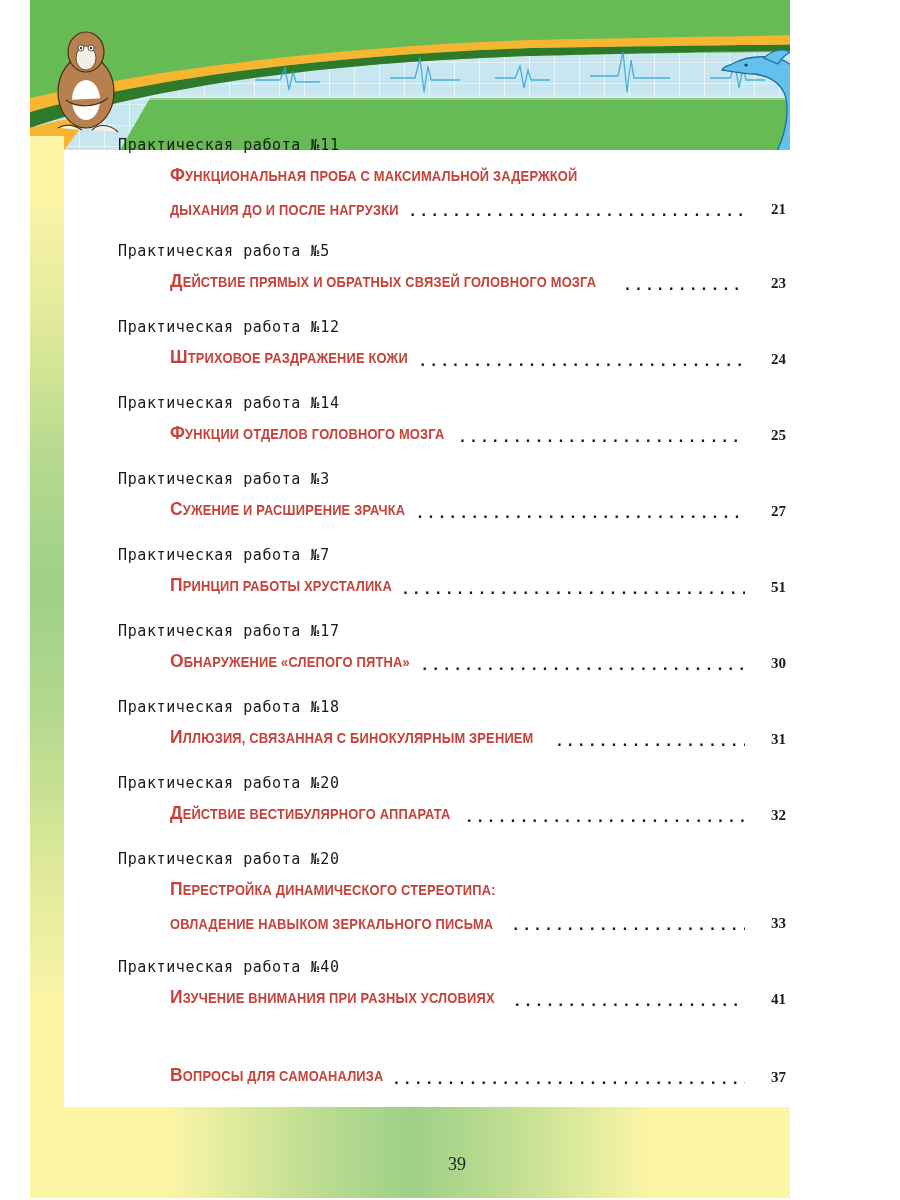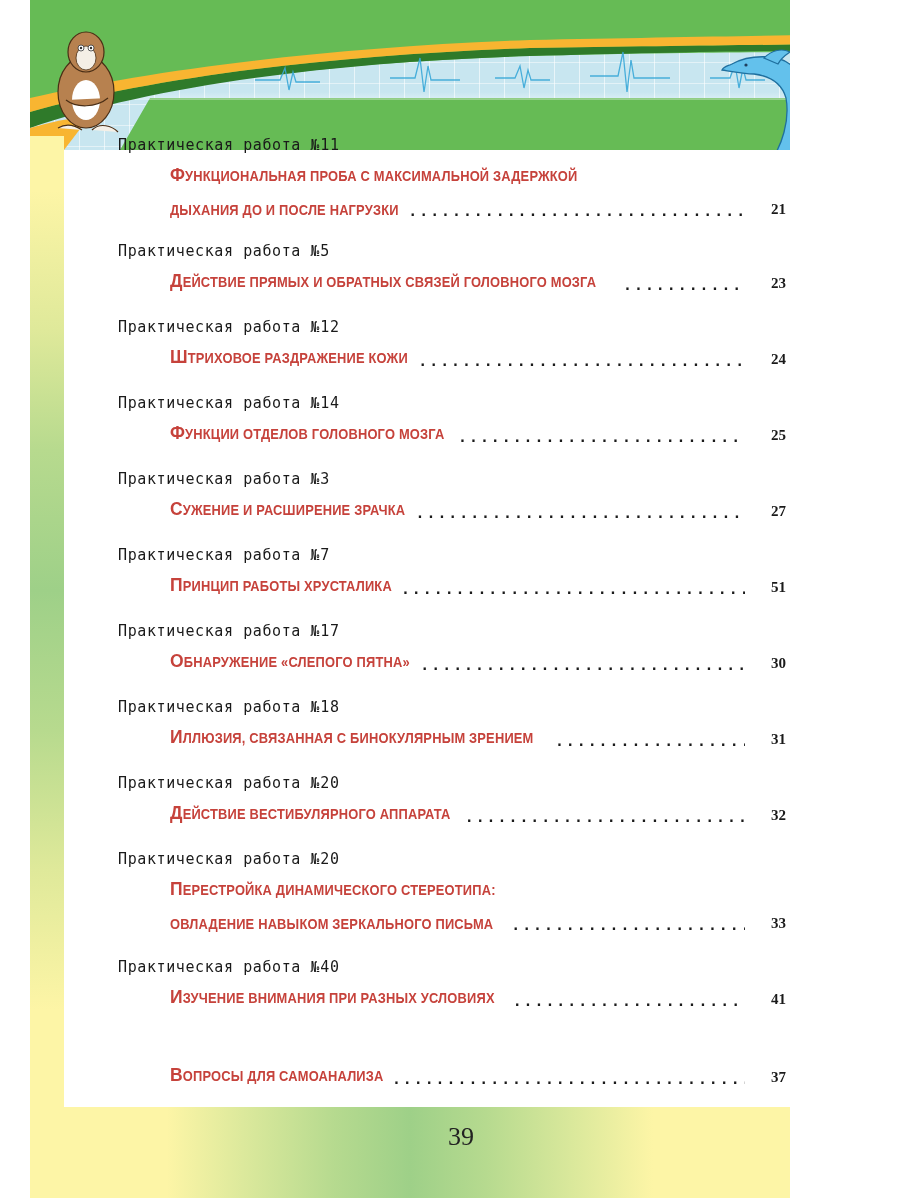--- a/index.html
+++ b/index.html
@@ -55,22 +55,22 @@
   .leader {
     flex: 1; overflow: hidden; height: 14px; margin: 0 2px 0 -10px;
     font-family: "DejaVu Sans Mono", monospace; font-weight: bold; font-size: 14px;
     color: #1a1a1a; letter-spacing: 2.5px; line-height: 14px;
   }
   .leader::before { content: "................................................................................................................"; }
   .page-num {
     font-family: Liberation Serif, serif; font-weight: bold; font-size: 15px; color: #1a1a1a; margin-left: 24px;
   }
   .folio {
-    position: absolute; left: 418px; top: 1122px;
-    font-family: "Liberation Serif", serif; font-size: 26px; color: #222;
+    position: absolute; left: 418px; top: 1154px;
+    font-family: "Liberation Serif", serif; font-size: 18px; color: #222;
   }
 </style>
 </head>
 <body>
 
 <div class="page">
   <div class="strip-left"></div>
   <div class="strip-right"></div>
   <div class="panel"></div>
   <div class="panel-top-fade"></div>

